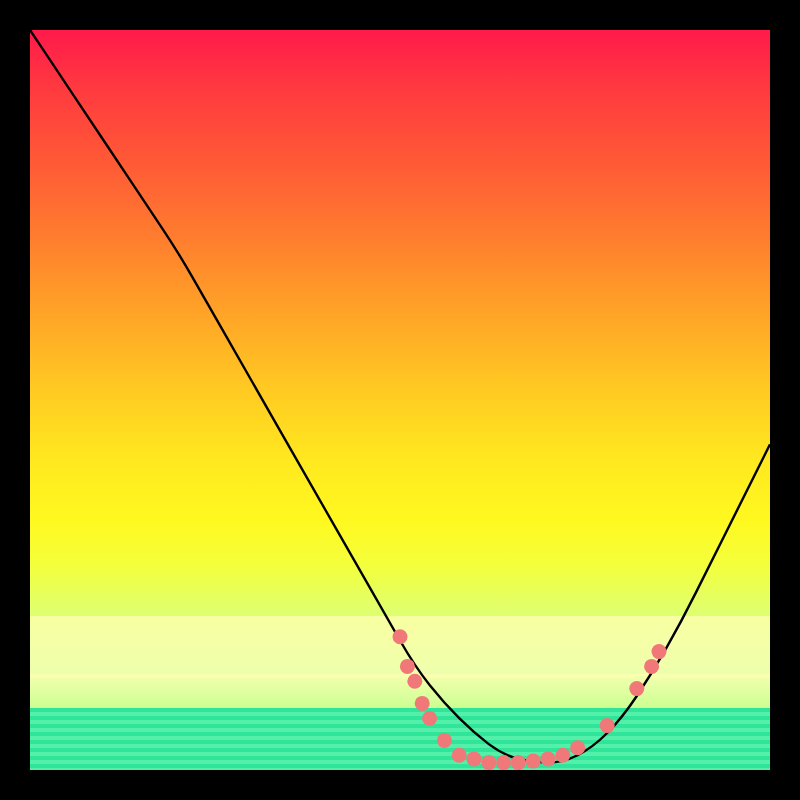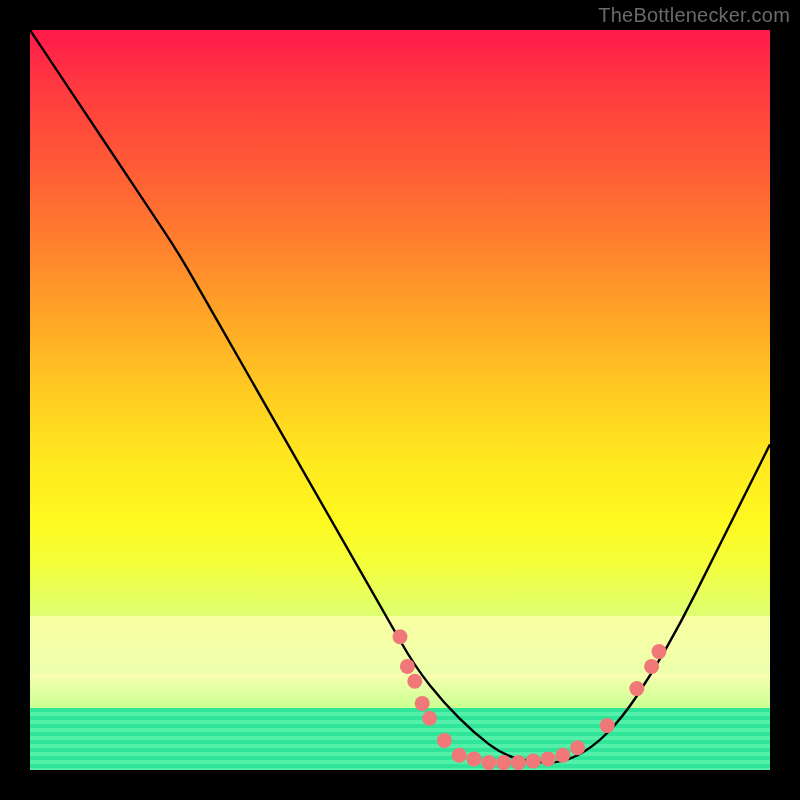--- a/index.html
+++ b/index.html
@@ -90,21 +90,20 @@
     color: #6a6a6a;
     font-size: 20px;
     font-weight: 500;
     letter-spacing: 0.2px;
   }
 </style>
 </head>
 <body>
 
 <div class="frame">
-  <div class="watermark">TheBottlenecker.com</div>
   <div class="plot">
     <div class="band-yellow"></div>
     <div class="band-chartreuse"></div>
     <div class="band-green"></div>
     <svg class="curve" viewBox="0 0 740 740">
       <path id="curve-path" fill="none" stroke="#000000" stroke-width="2.4" d="M 0 0 Q 0 0 14.8 22.200000000000045 Q 29.6 44.40000000000009 44.400000000000006 66.60000000000002 Q 59.2 88.79999999999995 74 111 Q 88.8 133.20000000000005 103.6 155.40000000000003 Q 118.4 177.60000000000002 133.2 199.8 Q 148 222 162.8 247.9 Q 177.6 273.8 192.4 299.7 Q 207.20000000000002 325.59999999999997 222 351.5 Q 236.8 377.40000000000003 251.6 403.3 Q 266.4 429.2 281.2 455.1 Q 296 481 310.8 506.9 Q 325.6 532.8 340.4 558.7 Q 355.2 584.6 370 610.5 Q 384.8 636.4 399.6 654.9 Q 414.40000000000003 673.4 429.20000000000005 688.2 Q 444 703 458.8 714.1 Q 473.6 725.2 488.40000000000003 728.9000000000001 Q 503.20000000000005 732.6 518 732.6 Q 532.8 732.6 547.5999999999999 725.2 Q 562.4 717.8 577.2 703 Q 592 688.2 606.8 666 Q 621.6 643.8 636.4000000000001 617.9 Q 651.2 592 666 562.4 Q 680.8000000000001 532.8 695.6 503.2 Q 710.4 473.6 725.2 444 T 740 414.4"></path>
       <g id="markers">
           <circle cx="370" cy="606.8" r="7.5" fill="#f07878"></circle>
           <circle cx="377.40000000000003" cy="636.4" r="7.5" fill="#f07878"></circle>
           <circle cx="384.8" cy="651.2" r="7.5" fill="#f07878"></circle>

